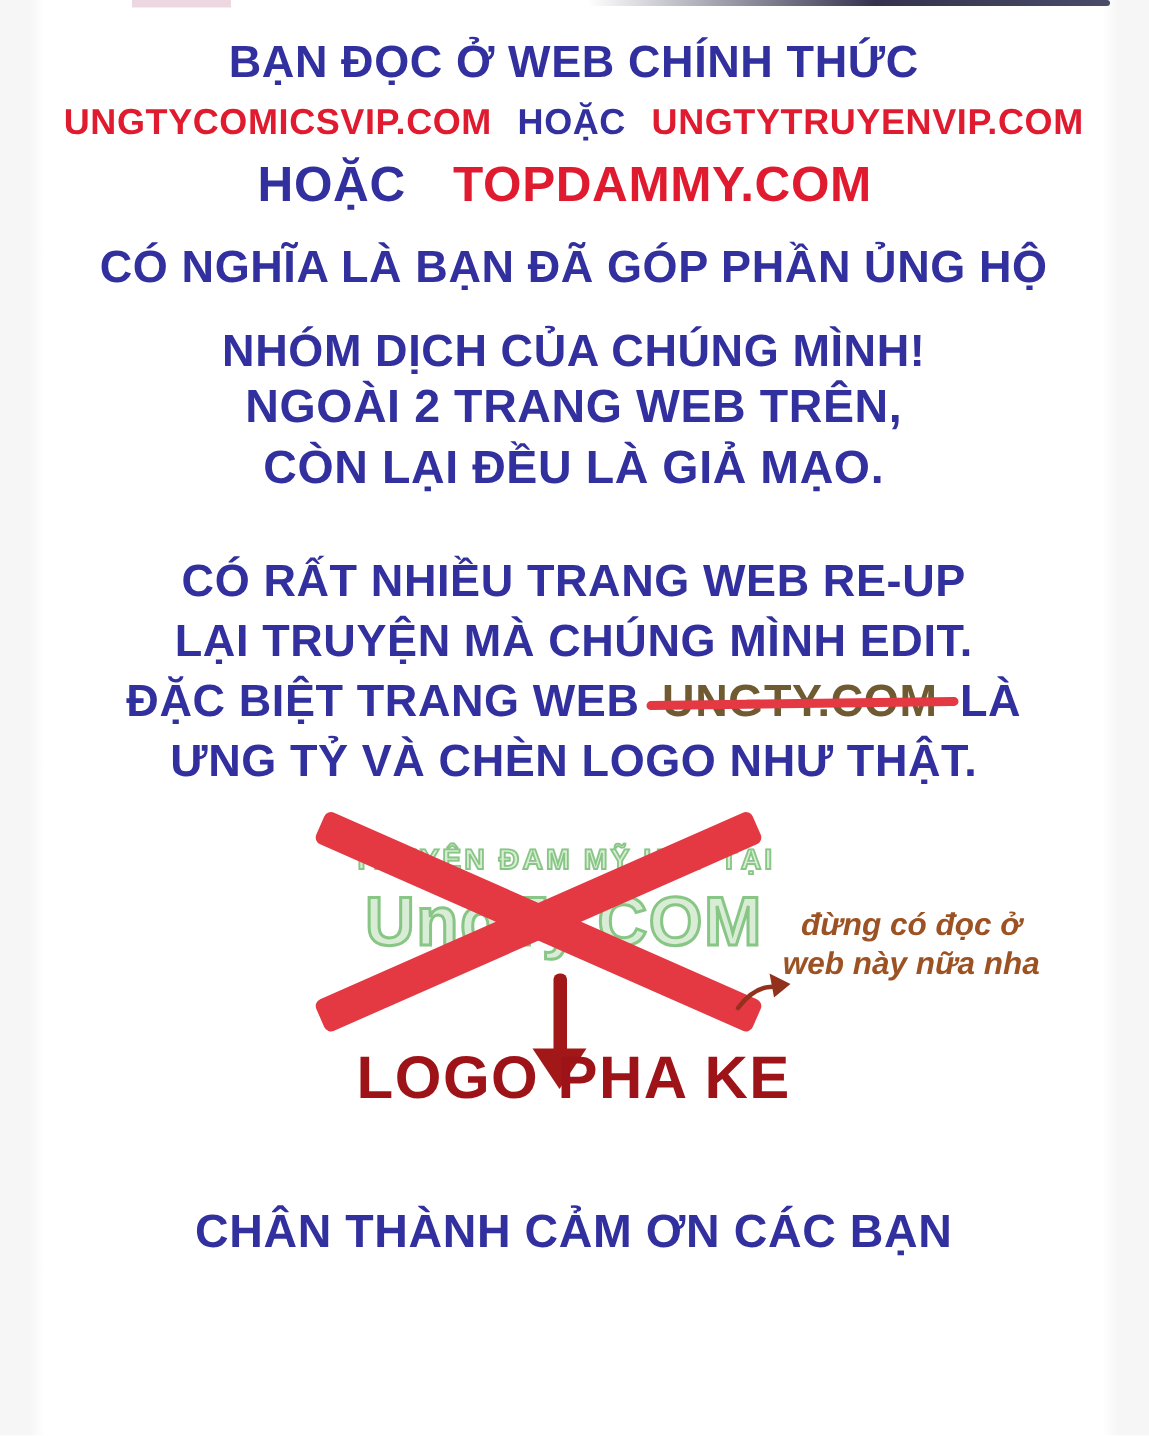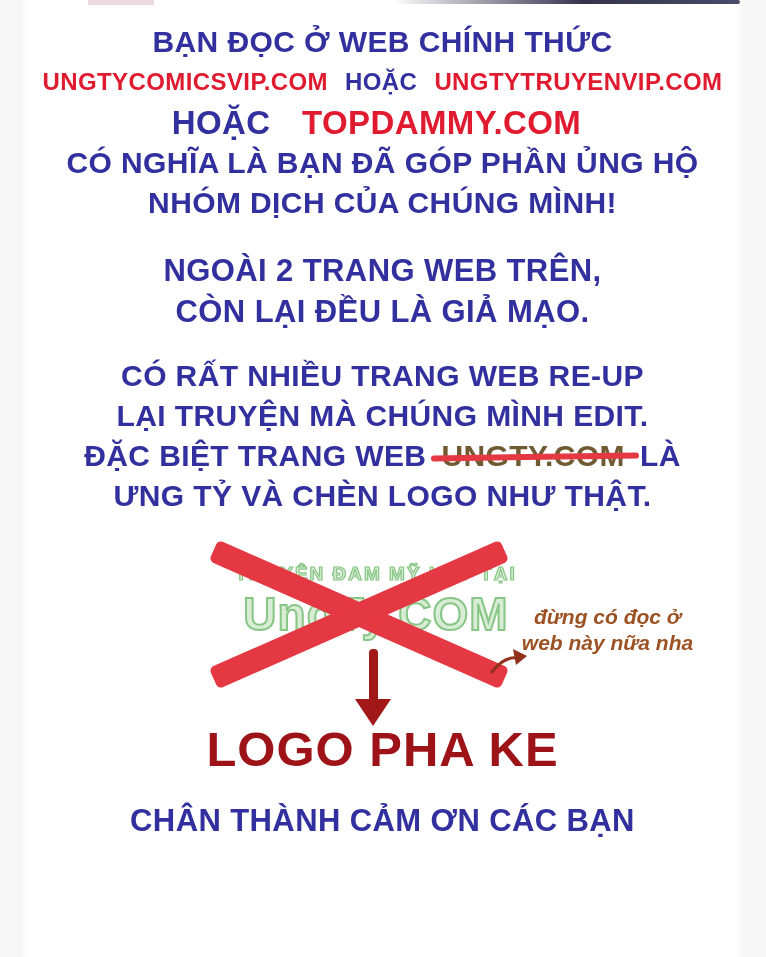--- a/index.html
+++ b/index.html
@@ -21,27 +21,27 @@
   .top-navy{position:absolute;top:0;left:392px;width:348px;height:4px;
     background:linear-gradient(to right,rgba(51,51,79,0),#33334f 55%,#4a4b68);border-radius:2px;}
   .top-pink{position:absolute;top:0;left:88px;width:66px;height:5px;background:#ead0da;opacity:.85;}
 
   .block{position:absolute;left:30px;right:31px;text-align:center;}
   .cline{font-weight:bold;letter-spacing:.4px;color:var(--blue);}
 
   .hdr1{font-size:30px;line-height:40px;}
   .hdr2{font-size:24px;line-height:40px;}
   .hdr3{font-size:33px;line-height:41px;}
-  .hdr45{font-size:30px;line-height:40px;}
+  .hdr45{font-size:30px;line-height:40px;margin-top:16px;}
   .red-site{color:var(--red);}
 
   .notice{top:250px;}
   .notice .cline{font-size:31px;line-height:41px;}
 
-  .warn{top:356px;}
+  .warn{top:368px;}
   .warn .cline{font-size:30px;line-height:40px;}
   .struck-wrap{position:relative;display:inline-block;color:var(--struck);margin:0 10px;}
   .struck-wrap .strike-bar{position:absolute;left:-10px;right:-14px;top:52%;height:6px;
     background:var(--x_red);transform:translateY(-50%) rotate(-.8deg);border-radius:3px;}
 
   
   .fake-logo{position:absolute;left:156px;top:563px;width:440px;text-align:center;}
   .logo-tagline{font-size:19px;font-weight:800;letter-spacing:2px;color:var(--green_fill);
     -webkit-text-stroke:1.2px var(--green_stroke);text-shadow:0 0 1px var(--green_stroke);}
   .logo-site{font-size:46px;font-weight:800;letter-spacing:1px;color:var(--green_fill);
@@ -57,21 +57,21 @@
   .down-arrow .shaft{position:absolute;left:14px;top:0;width:9px;height:54px;background:#a21717;border-radius:4px;}
   .down-arrow .head{position:absolute;top:50px;left:0;width:0;height:0;
     border-left:18px solid transparent;border-right:18px solid transparent;border-top:27px solid #a21717;}
 
   .pointer-arrow{position:absolute;left:490px;top:646px;}
 
   .note{position:absolute;left:505px;top:604px;width:205px;text-align:center;
     font-size:21px;line-height:26px;font-weight:bold;font-style:italic;color:var(--brown);
     text-shadow:-1px -1px 0 #fff,1px -1px 0 #fff,-1px 1px 0 #fff,1px 1px 0 #fff;}
 
-  .fake-caption{top:726px;font-size:49px;line-height:46px;font-weight:800;letter-spacing:1px;color:var(--dark_red);}
+  .fake-caption{top:696px;font-size:40px;line-height:46px;font-weight:800;letter-spacing:1px;color:var(--dark_red);}
 
   .footer{top:800px;}
   .footer .cline{font-size:31px;line-height:41px;}
 </style>
 </head>
 <body>
 
 <div class="page">
 
   <div class="edge left"></div>

